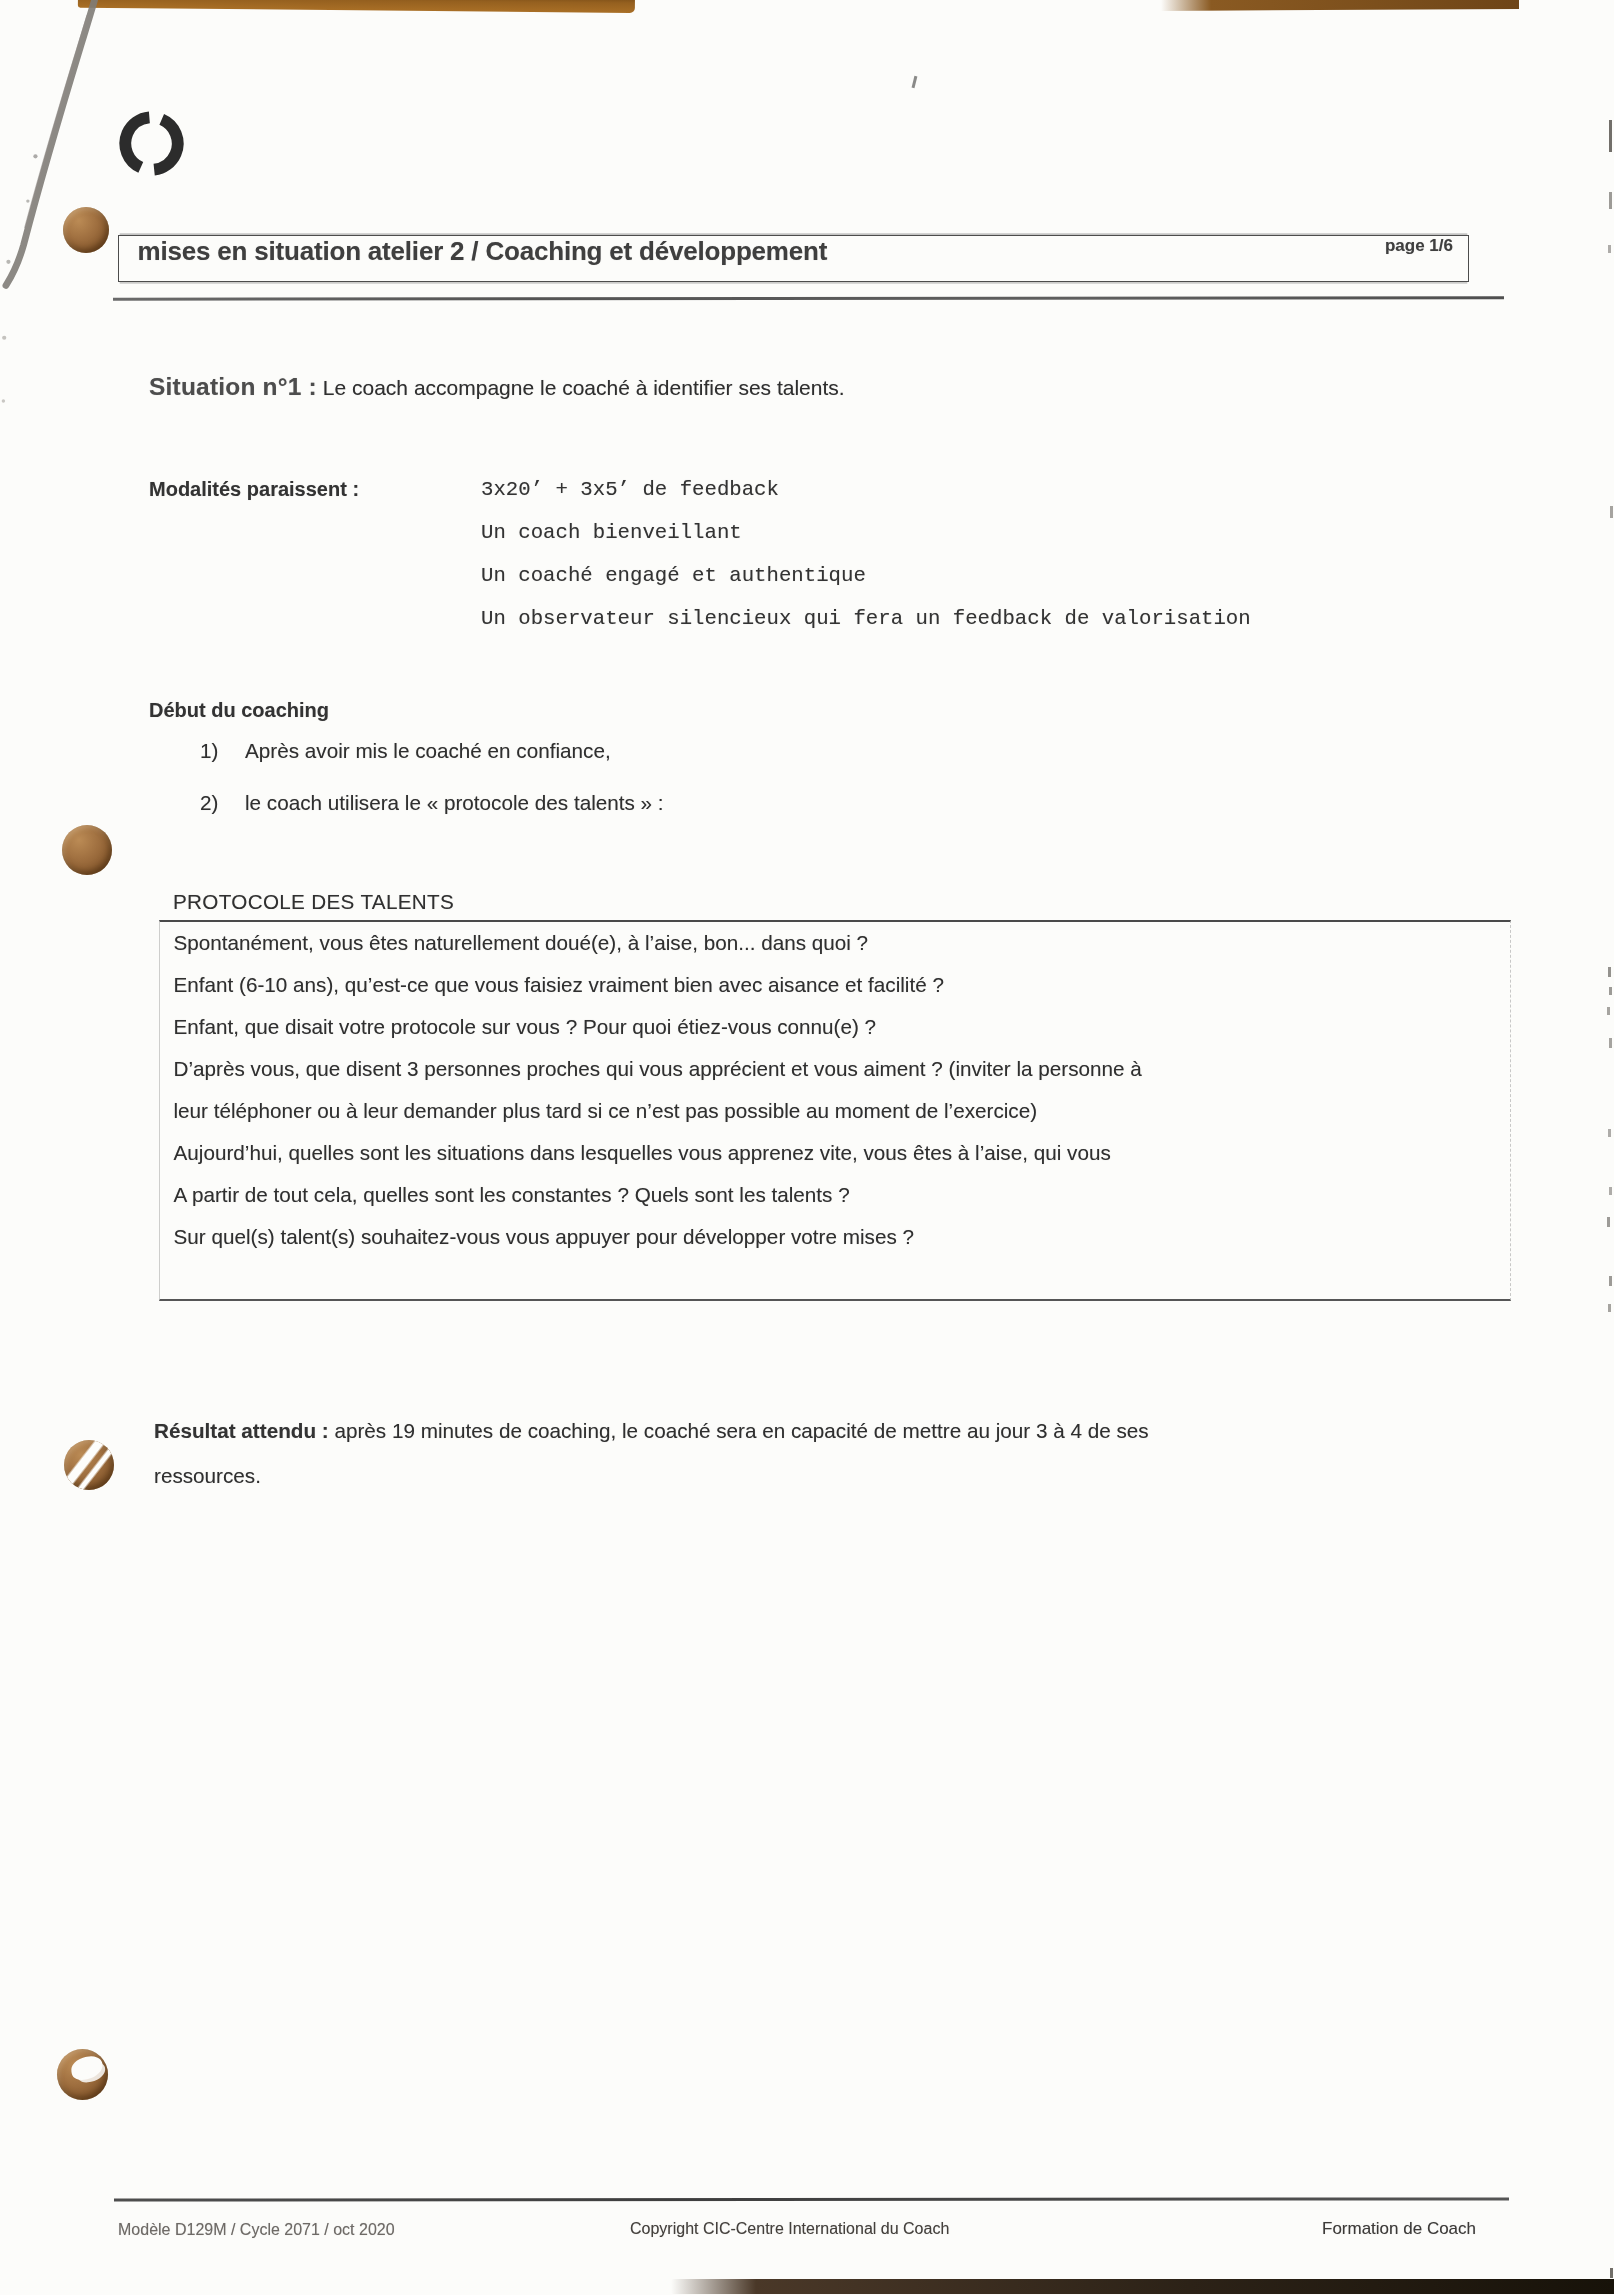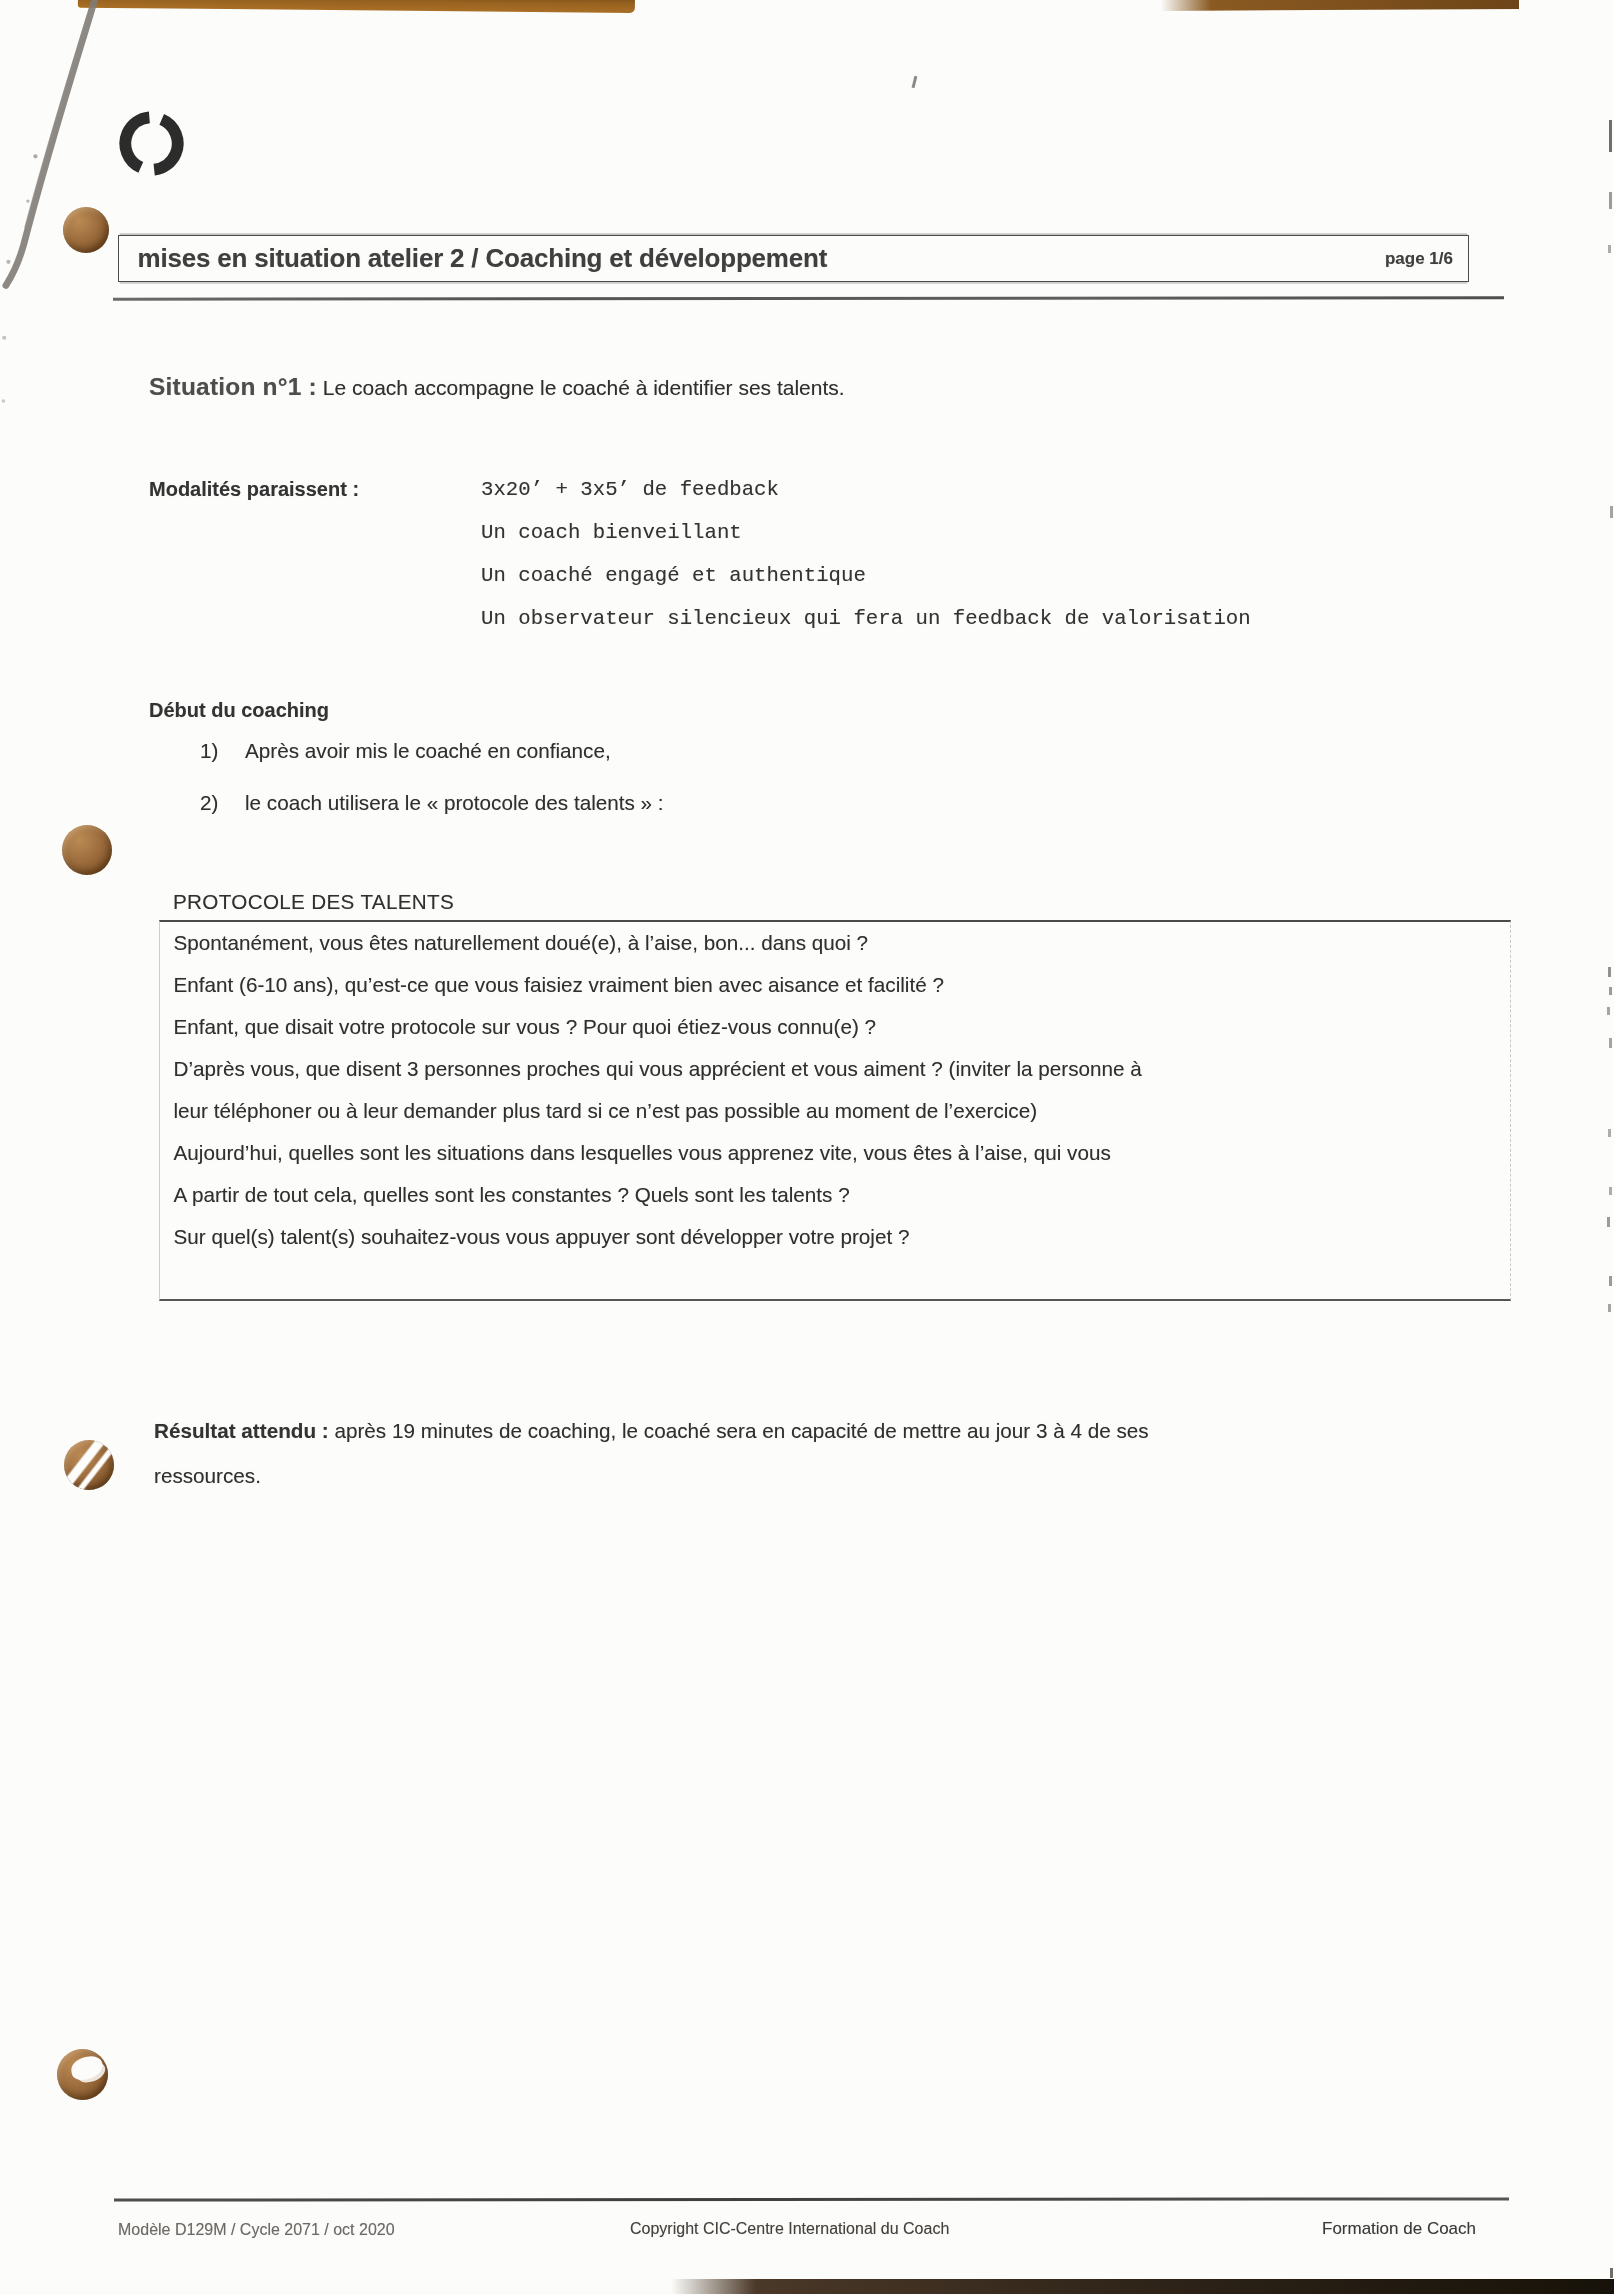--- a/index.html
+++ b/index.html
@@ -55,21 +55,21 @@
   }
 
   
   .logo{left:116px;top:108px;}
 
   
   .header-box{
     left:118px;top:235px;width:1351px;height:47px;
     border:1.7px solid #4c4c4c;
     box-shadow:0 -3.4px 0 -1.7px rgba(90,90,90,.35), 0 3.4px 0 -1.7px rgba(90,90,90,.3);
-    display:flex;align-items:center;justify-content:space-between;
+    display:flex;align-items:flex-start;justify-content:space-between;
     padding:0 15px 0 18.6px;box-sizing:border-box;
     background:#fcfcfa;
   }
   .header-title{font-size:26px;font-weight:bold;color:#3f3f3f;letter-spacing:-0.2px;}
   .header-page{font-size:17px;font-weight:bold;color:#3f3f3f;}
   .rule-under-header{
     left:113px;top:297px;width:1391px;height:3.4px;
     background:linear-gradient(90deg,#6a6a6a,#545454 30%,#5e5e5e 70%,#4f4f4f);
     transform:rotate(-0.06deg);
   }
@@ -177,21 +177,21 @@
 
   <div class="abs protocole-title txt">PROTOCOLE DES TALENTS</div>
   <div class="abs protocole-box">
     <div class="q txt">Spontanément, vous êtes naturellement doué(e), à l’aise, bon... dans quoi ?</div>
     <div class="q txt">Enfant (6-10 ans), qu’est-ce que vous faisiez vraiment bien avec aisance et facilité ?</div>
     <div class="q txt">Enfant, que disait votre protocole sur vous ? Pour quoi étiez-vous connu(e) ?</div>
     <div class="q txt">D’après vous, que disent 3 personnes proches qui vous apprécient et vous aiment ? (inviter la personne à</div>
     <div class="q txt">leur téléphoner ou à leur demander plus tard si ce n’est pas possible au moment de l’exercice)</div>
     <div class="q txt">Aujourd’hui, quelles sont les situations dans lesquelles vous apprenez vite, vous êtes à l’aise, qui vous</div>
     <div class="q txt">A partir de tout cela, quelles sont les constantes ? Quels sont les talents ?</div>
-    <div class="q txt">Sur quel(s) talent(s) souhaitez-vous vous appuyer sont développer votre projet ?</div>
+    <div class="q txt">Sur quel(s) talent(s) souhaitez-vous vous appuyer pour développer votre mises ?</div>
   </div>
 
   <div class="abs resultat txt">
     <div><span class="lbl">Résultat attendu :</span> <span>après 19 minutes de coaching, le coaché sera en capacité de mettre au jour 3 à 4 de ses</span></div>
     <div>ressources.</div>
   </div>
 
   <div class="abs footer-rule"></div>
   <div class="abs footer-left txt">Modèle D129M / Cycle 2071 / oct 2020</div>
   <div class="abs footer-center txt">Copyright  CIC-Centre International du Coach</div>

